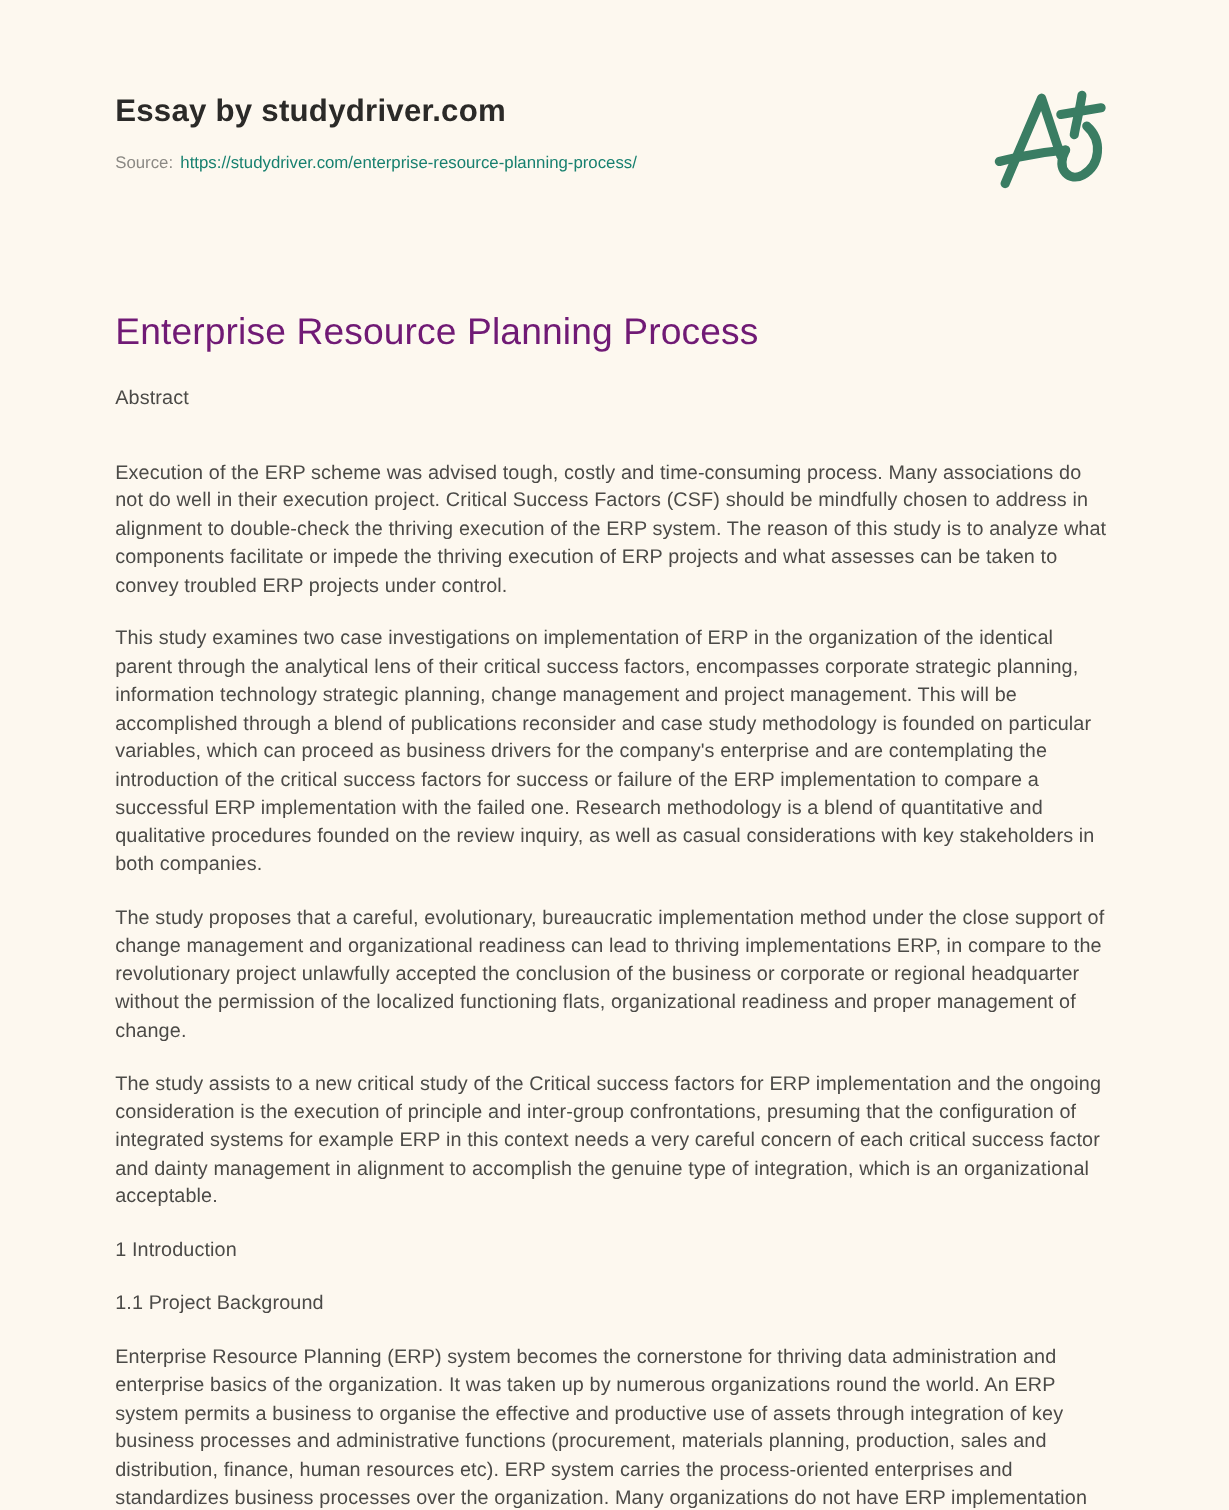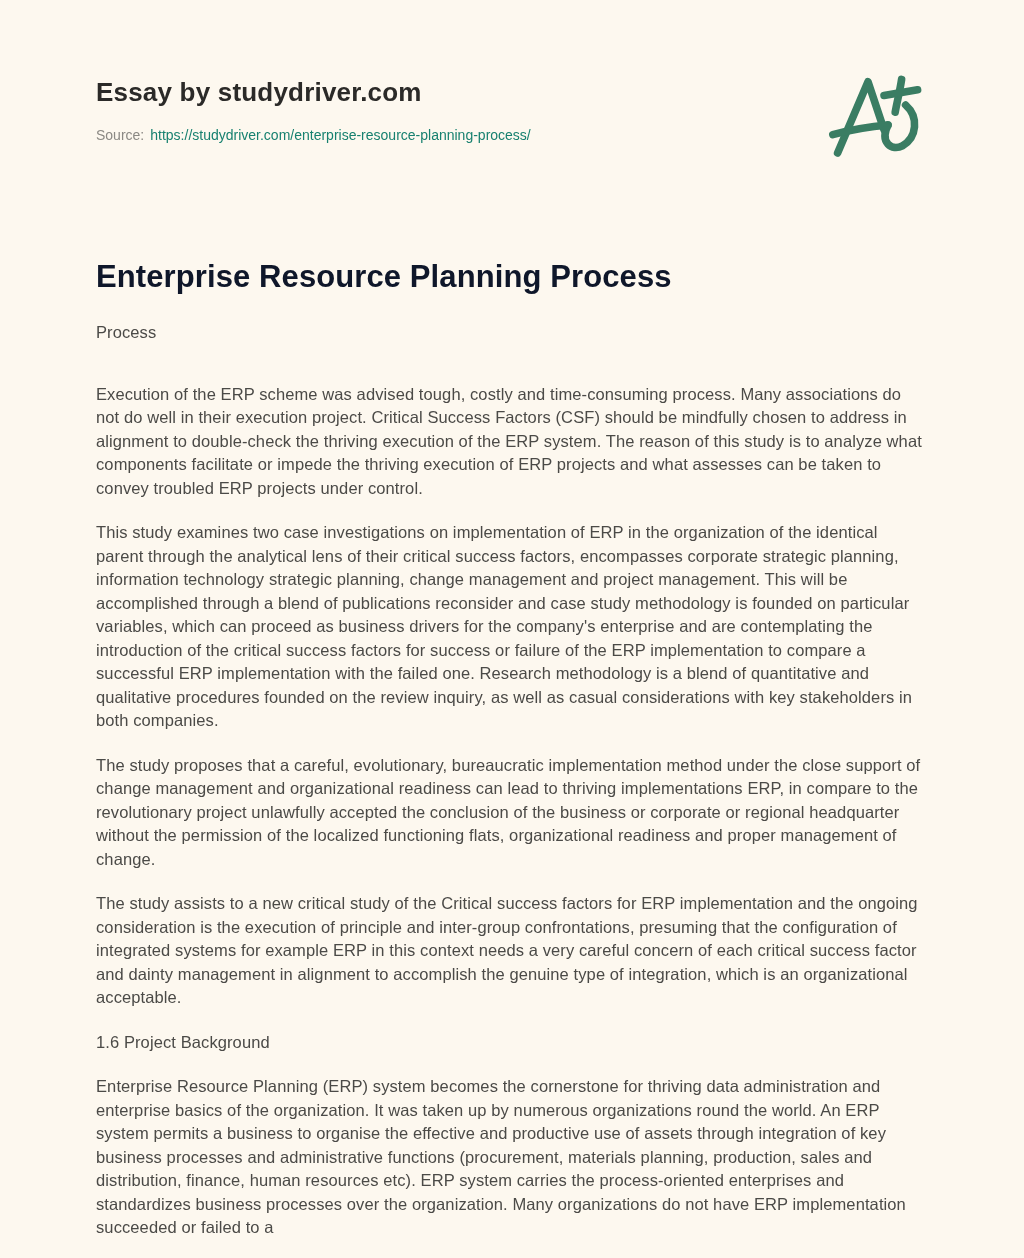--- a/index.html
+++ b/index.html
@@ -46,22 +46,22 @@
     top: 62px;
     left: 820px;
     width: 112px;
     height: 106px;
   }
   .logo svg { width: 100%; height: 100%; }
   
   .essay-title {
     margin: 112px 0 0 0;
     font-size: 31px;
-    font-weight: 700;
-    color: #0f172a;
+    font-weight: 400;
+    color: #701a75;
     line-height: 38px;
     letter-spacing: 0.1px;
   }
   .body-text {
     margin: 21px 0 0 0;
     font-size: 16.5px;
     line-height: 23.5px;
     color: #4b4a47;
     letter-spacing: 0.1px;
   }
@@ -87,25 +87,26 @@
           <path d="M102 13 C100 27 96 42 94 54"></path>
           <path d="M80 33 L122 26"></path>
         </g>
       </svg>
     </div>
   </header>
 
   <main>
     <h2 class="essay-title">Enterprise Resource Planning Process</h2>
 
-    <p class="body-text abstract-label">Process</p>
+    <p class="body-text abstract-label">Abstract</p>
 
     <p class="body-text first-para">Execution of the ERP scheme was advised tough, costly and time-consuming process. Many associations do not do well in their execution project. Critical Success Factors (CSF) should be mindfully chosen to address in alignment to double-check the thriving execution of the ERP system. The reason of this study is to analyze what components facilitate or impede the thriving execution of ERP projects and what assesses can be taken to convey troubled ERP projects under control.</p>
     <p class="body-text">This study examines two case investigations on implementation of ERP in the organization of the identical parent through the analytical lens of their critical success factors, encompasses corporate strategic planning, information technology strategic planning, change management and project management. This will be accomplished through a blend of publications reconsider and case study methodology is founded on particular variables, which can proceed as business drivers for the company's enterprise and are contemplating the introduction of the critical success factors for success or failure of the ERP implementation to compare a successful ERP implementation with the failed one. Research methodology is a blend of quantitative and qualitative procedures founded on the review inquiry, as well as casual considerations with key stakeholders in both companies.</p>
     <p class="body-text">The study proposes that a careful, evolutionary, bureaucratic implementation method under the close support of change management and organizational readiness can lead to thriving implementations ERP, in compare to the revolutionary project unlawfully accepted the conclusion of the business or corporate or regional headquarter without the permission of the localized functioning flats, organizational readiness and proper management of change.</p>
     <p class="body-text">The study assists to a new critical study of the Critical success factors for ERP implementation and the ongoing consideration is the execution of principle and inter-group confrontations, presuming that the configuration of integrated systems for example ERP in this context needs a very careful concern of each critical success factor and dainty management in alignment to accomplish the genuine type of integration, which is an organizational acceptable.</p>
 
-    <p class="body-text">1.6 Project Background</p>
+    <p class="body-text">1 Introduction</p>
+    <p class="body-text">1.1 Project Background</p>
 
     <p class="body-text">Enterprise Resource Planning (ERP) system becomes the cornerstone for thriving data administration and enterprise basics of the organization. It was taken up by numerous organizations round the world. An ERP system permits a business to organise the effective and productive use of assets through integration of key business processes and administrative functions (procurement, materials planning, production, sales and distribution, finance, human resources etc). ERP system carries the process-oriented enterprises and standardizes business processes over the organization. Many organizations do not have ERP implementation succeeded or failed to a</p>
   </main>
 
 </div>
 
 </body></html>

